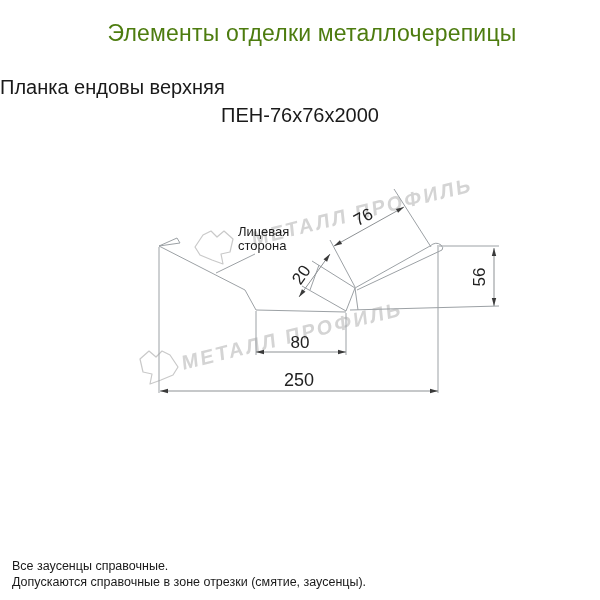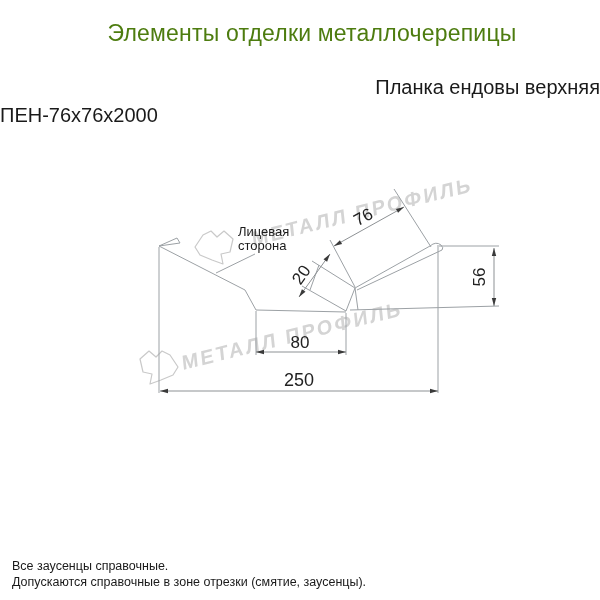--- a/index.html
+++ b/index.html
@@ -5,25 +5,25 @@
   html,body{margin:0;padding:0;background:#ffffff;}
   body{
     width:600px;height:600px;position:relative;overflow:hidden;
     font-family:"Liberation Sans","DejaVu Sans",sans-serif;color:#1a1a1a;
   }
   .page-title{
     position:absolute;top:20px;left:0;width:584px;text-align:center;
     font-size:23px;letter-spacing:.2px;color:#4d7c0f;margin-left:20px;
   }
   .product-name{
-    position:absolute;top:76px;left:0;width:600px;text-align:right;
+    position:absolute;top:76px;left:0;width:600px;text-align:left;
     font-size:20px;color:#1a1a1a;
   }
   .product-code{
-    position:absolute;top:104px;left:0;width:600px;
+    position:absolute;top:104px;left:0;width:600px;text-align:center;
     font-size:20px;color:#1a1a1a;
   }
   .watermark{
     position:absolute;white-space:nowrap;
     font-size:20px;font-weight:bold;letter-spacing:2.5px;
     color:#d4d4d4;transform-origin:0 50%;
     user-select:none;
   }
   .wm-top{left:252px;top:228px;transform:rotate(-14deg) skewX(-8deg);}
   .wm-bottom{left:182px;top:352px;transform:rotate(-14deg) skewX(-8deg);}

